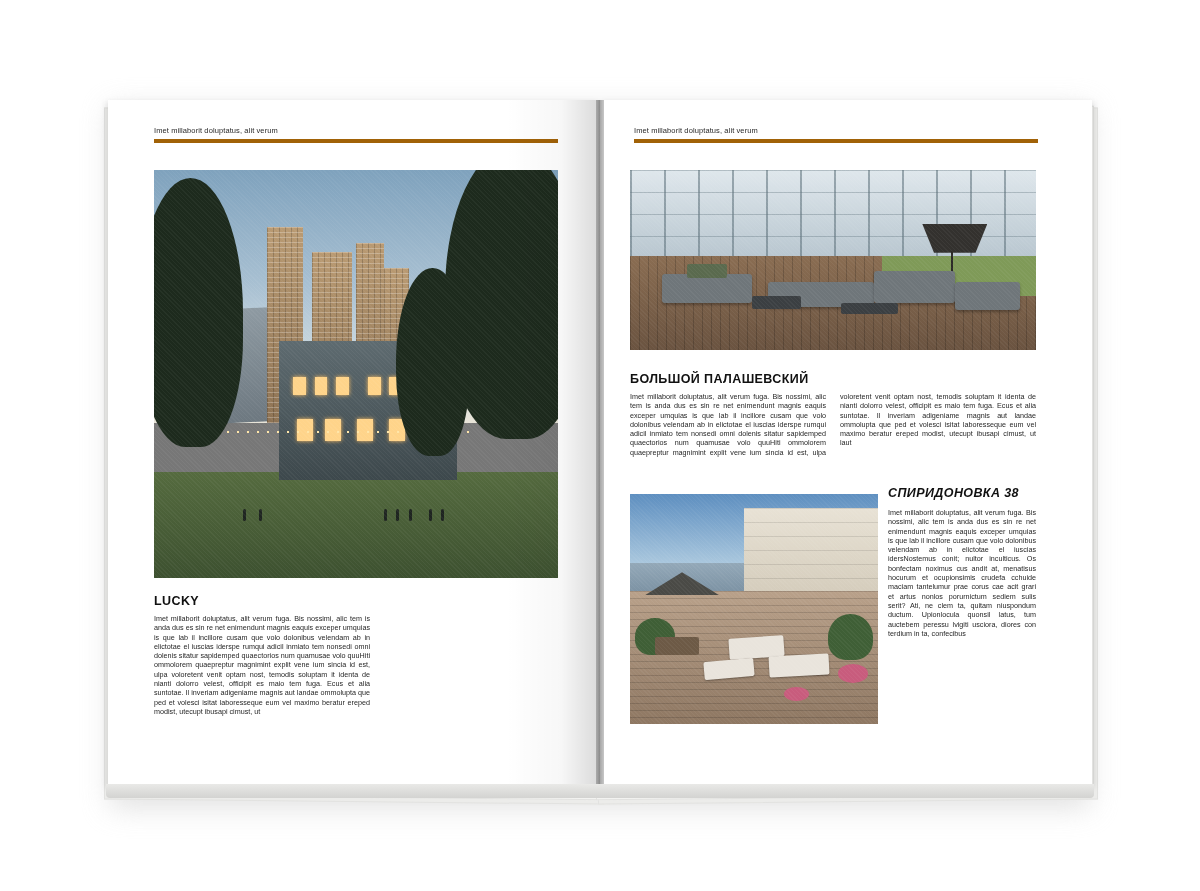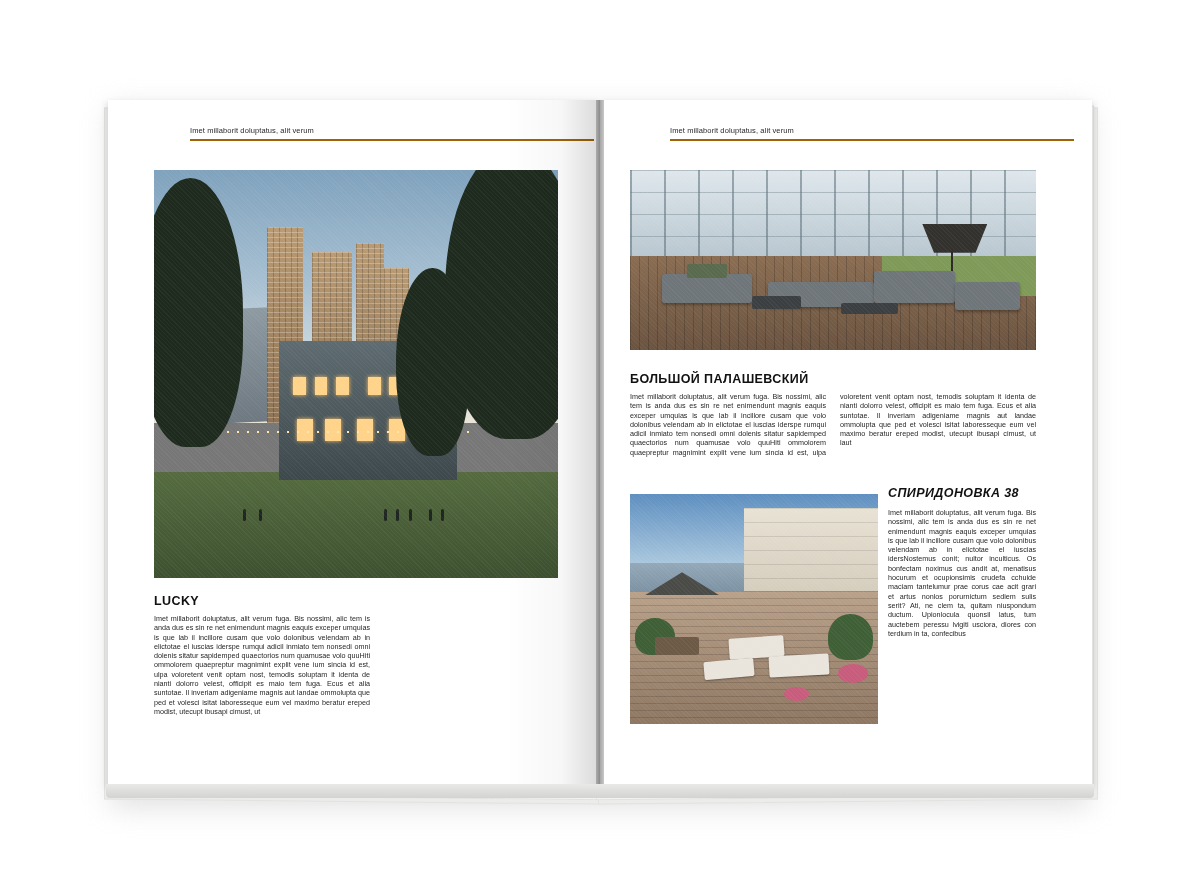--- a/index.html
+++ b/index.html
@@ -63,21 +63,21 @@
   .block-bottom{
     position:absolute;left:4px;top:684px;width:988px;height:14px;
     background:linear-gradient(to bottom,#e9e9e7,#d3d3d1);
     border-radius:0 0 4px 4px;
   }
 
   
   .runhead{
     position:absolute;left:46px;top:26px;width:404px;
     font-size:7.5px;color:#2a2a2a;letter-spacing:.1px;
-    padding-bottom:4px;border-bottom:2px solid #a16207;margin-left:36px;
+    padding-bottom:4px;border-bottom:4px solid #a16207;
   }
   .page-right .runhead{left:34px;width:404px;}
 
   h2.head{
     margin:0 0 6px 0;
     font-size:12.5px;font-weight:bold;color:#111;letter-spacing:.4px;
   }
   p.body{
     margin:0;
     font-size:7.2px;line-height:9.3px;color:#262626;

